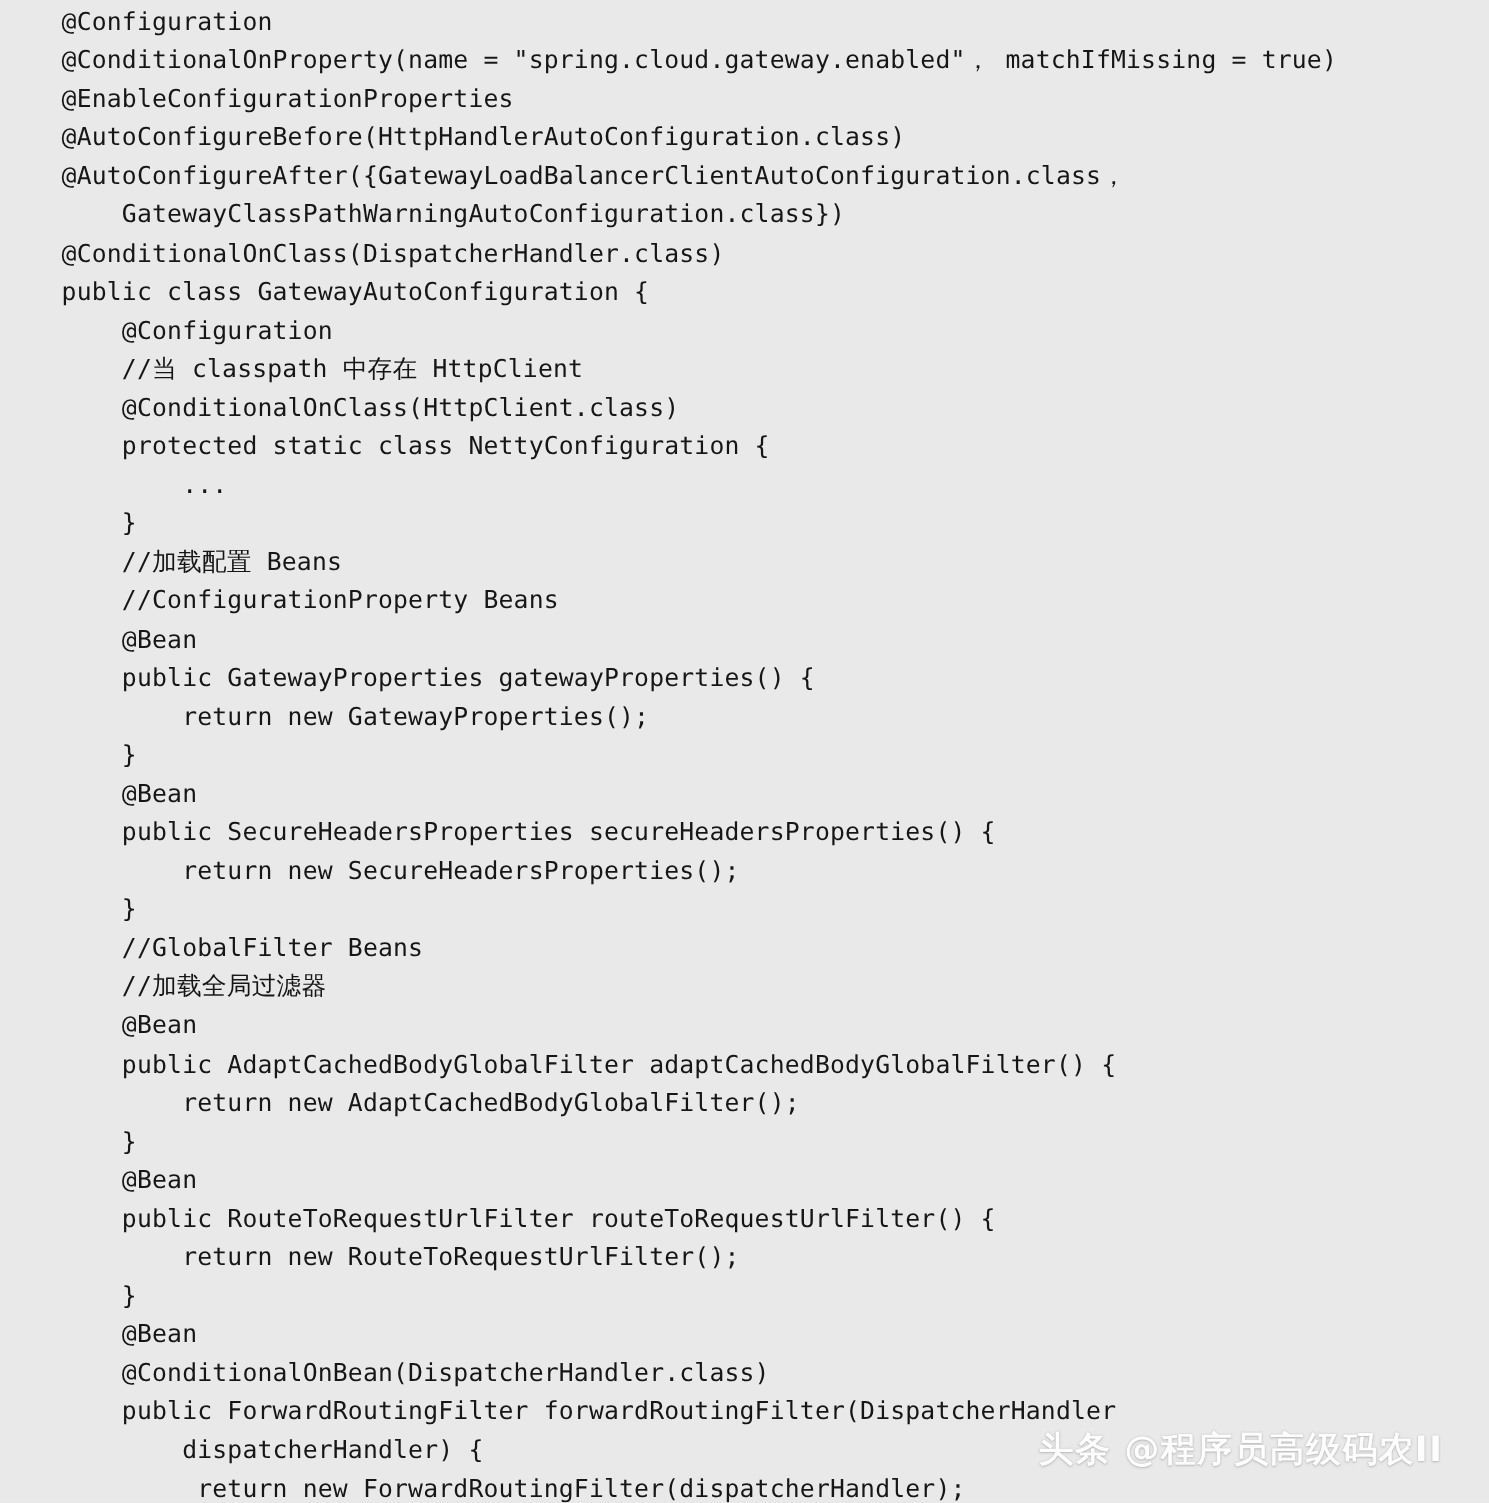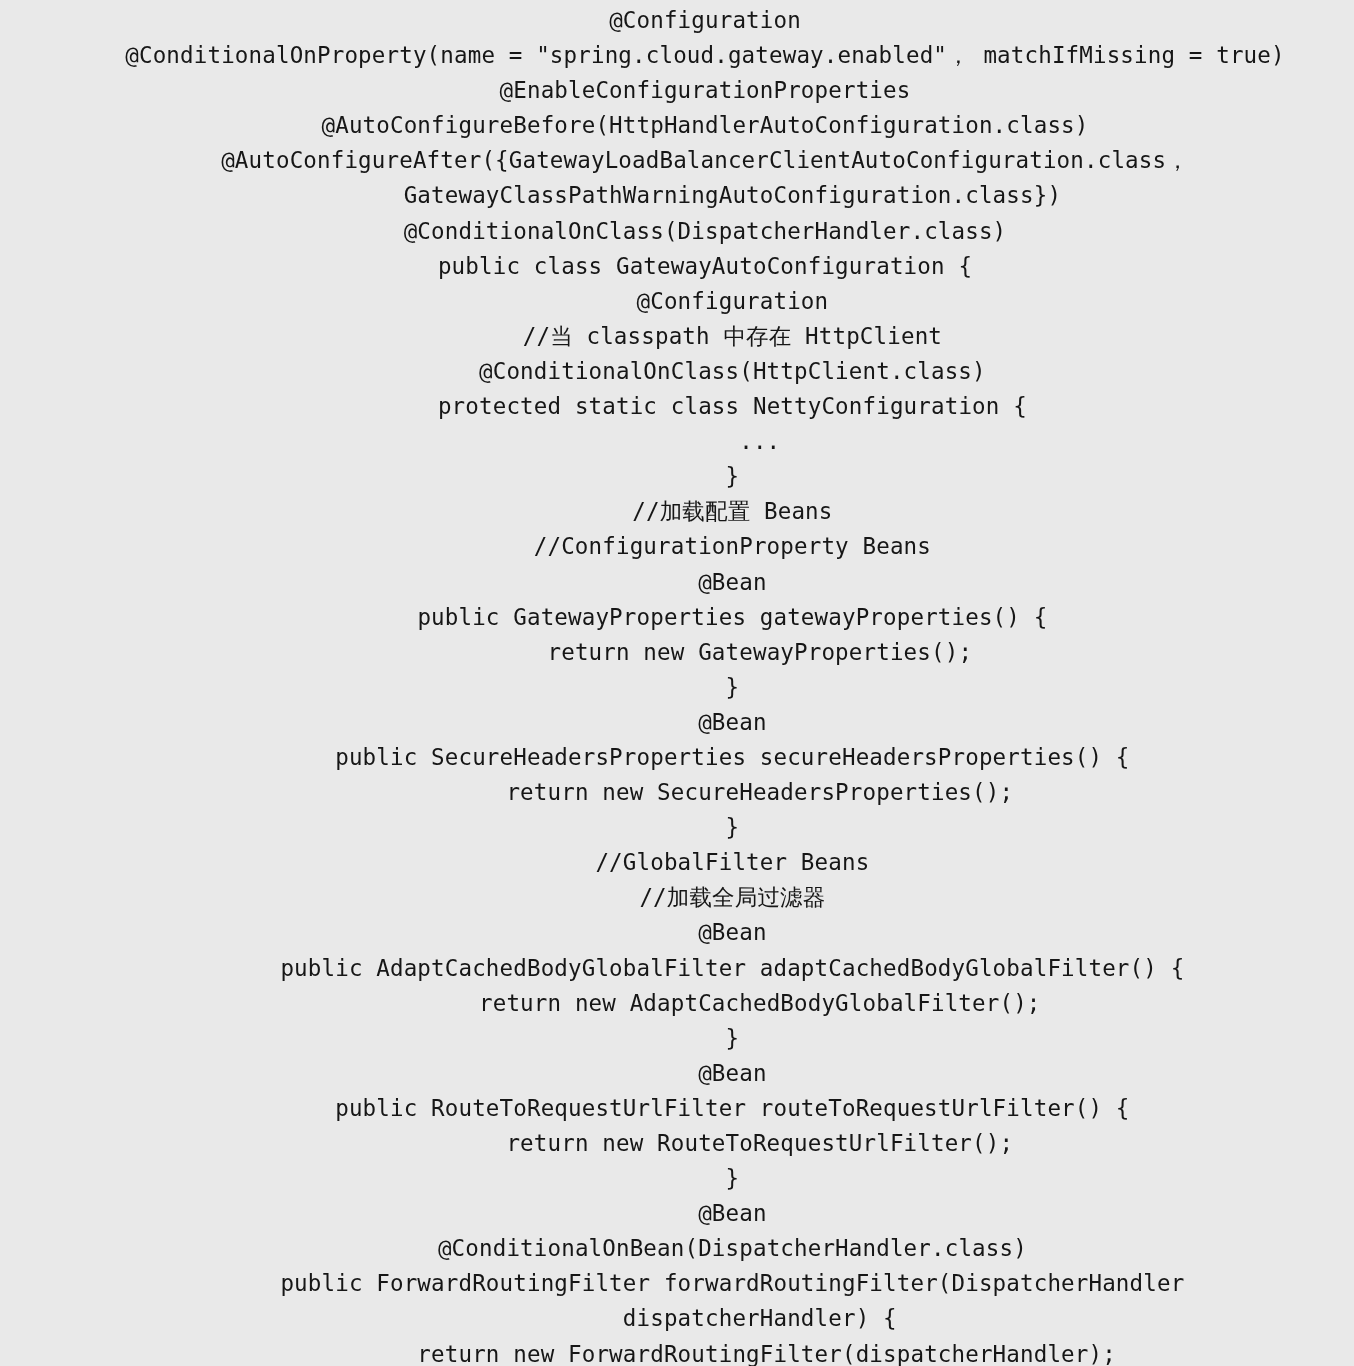--- a/index.html
+++ b/index.html
@@ -13,21 +13,20 @@
     font-family: "DejaVu Sans Mono", "Liberation Mono", monospace;
     overflow: hidden;
   }
   #code-page {
     position: relative;
     width: 1354px;
     height: 1366px;
     background: #e9e9e9;
     box-sizing: border-box;
     padding: 3px 0 0 0;
-    text-align: center;
   }
   .code-block {
     position: relative;
     margin: 0;
     padding: 0 0 0 56px;
     font-family: "DejaVu Sans Mono", "Liberation Mono", monospace;
     font-size: 22.5px;
     line-height: 35.1px;
     color: #161616;
     letter-spacing: 0.15px;
@@ -52,13 +51,14 @@
     white-space: nowrap;
     pointer-events: none;
     user-select: none;
   }
 </style>
 </head>
 <body>
 
 <div id="code-page">
   <pre class="code-block"><code><span class="code-line">@Configuration</span><span class="code-line">@ConditionalOnProperty(name = "spring.cloud.gateway.enabled"， matchIfMissing = true)</span><span class="code-line">@EnableConfigurationProperties</span><span class="code-line">@AutoConfigureBefore(HttpHandlerAutoConfiguration.class)</span><span class="code-line">@AutoConfigureAfter({GatewayLoadBalancerClientAutoConfiguration.class，</span><span class="code-line">    GatewayClassPathWarningAutoConfiguration.class})</span><span class="code-line">@ConditionalOnClass(DispatcherHandler.class)</span><span class="code-line">public class GatewayAutoConfiguration {</span><span class="code-line">    @Configuration</span><span class="code-line">    //当 classpath 中存在 HttpClient</span><span class="code-line">    @ConditionalOnClass(HttpClient.class)</span><span class="code-line">    protected static class NettyConfiguration {</span><span class="code-line">        ...</span><span class="code-line">    }</span><span class="code-line">    //加载配置 Beans</span><span class="code-line">    //ConfigurationProperty Beans</span><span class="code-line">    @Bean</span><span class="code-line">    public GatewayProperties gatewayProperties() {</span><span class="code-line">        return new GatewayProperties();</span><span class="code-line">    }</span><span class="code-line">    @Bean</span><span class="code-line">    public SecureHeadersProperties secureHeadersProperties() {</span><span class="code-line">        return new SecureHeadersProperties();</span><span class="code-line">    }</span><span class="code-line">    //GlobalFilter Beans</span><span class="code-line">    //加载全局过滤器</span><span class="code-line">    @Bean</span><span class="code-line">    public AdaptCachedBodyGlobalFilter adaptCachedBodyGlobalFilter() {</span><span class="code-line">        return new AdaptCachedBodyGlobalFilter();</span><span class="code-line">    }</span><span class="code-line">    @Bean</span><span class="code-line">    public RouteToRequestUrlFilter routeToRequestUrlFilter() {</span><span class="code-line">        return new RouteToRequestUrlFilter();</span><span class="code-line">    }</span><span class="code-line">    @Bean</span><span class="code-line">    @ConditionalOnBean(DispatcherHandler.class)</span><span class="code-line">    public ForwardRoutingFilter forwardRoutingFilter(DispatcherHandler</span><span class="code-line">        dispatcherHandler) {</span><span class="code-line">         return new ForwardRoutingFilter(dispatcherHandler);</span></code></pre>
+  <div class="watermark">头条 @程序员高级码农II</div>
 </div>
 
 </body></html>

